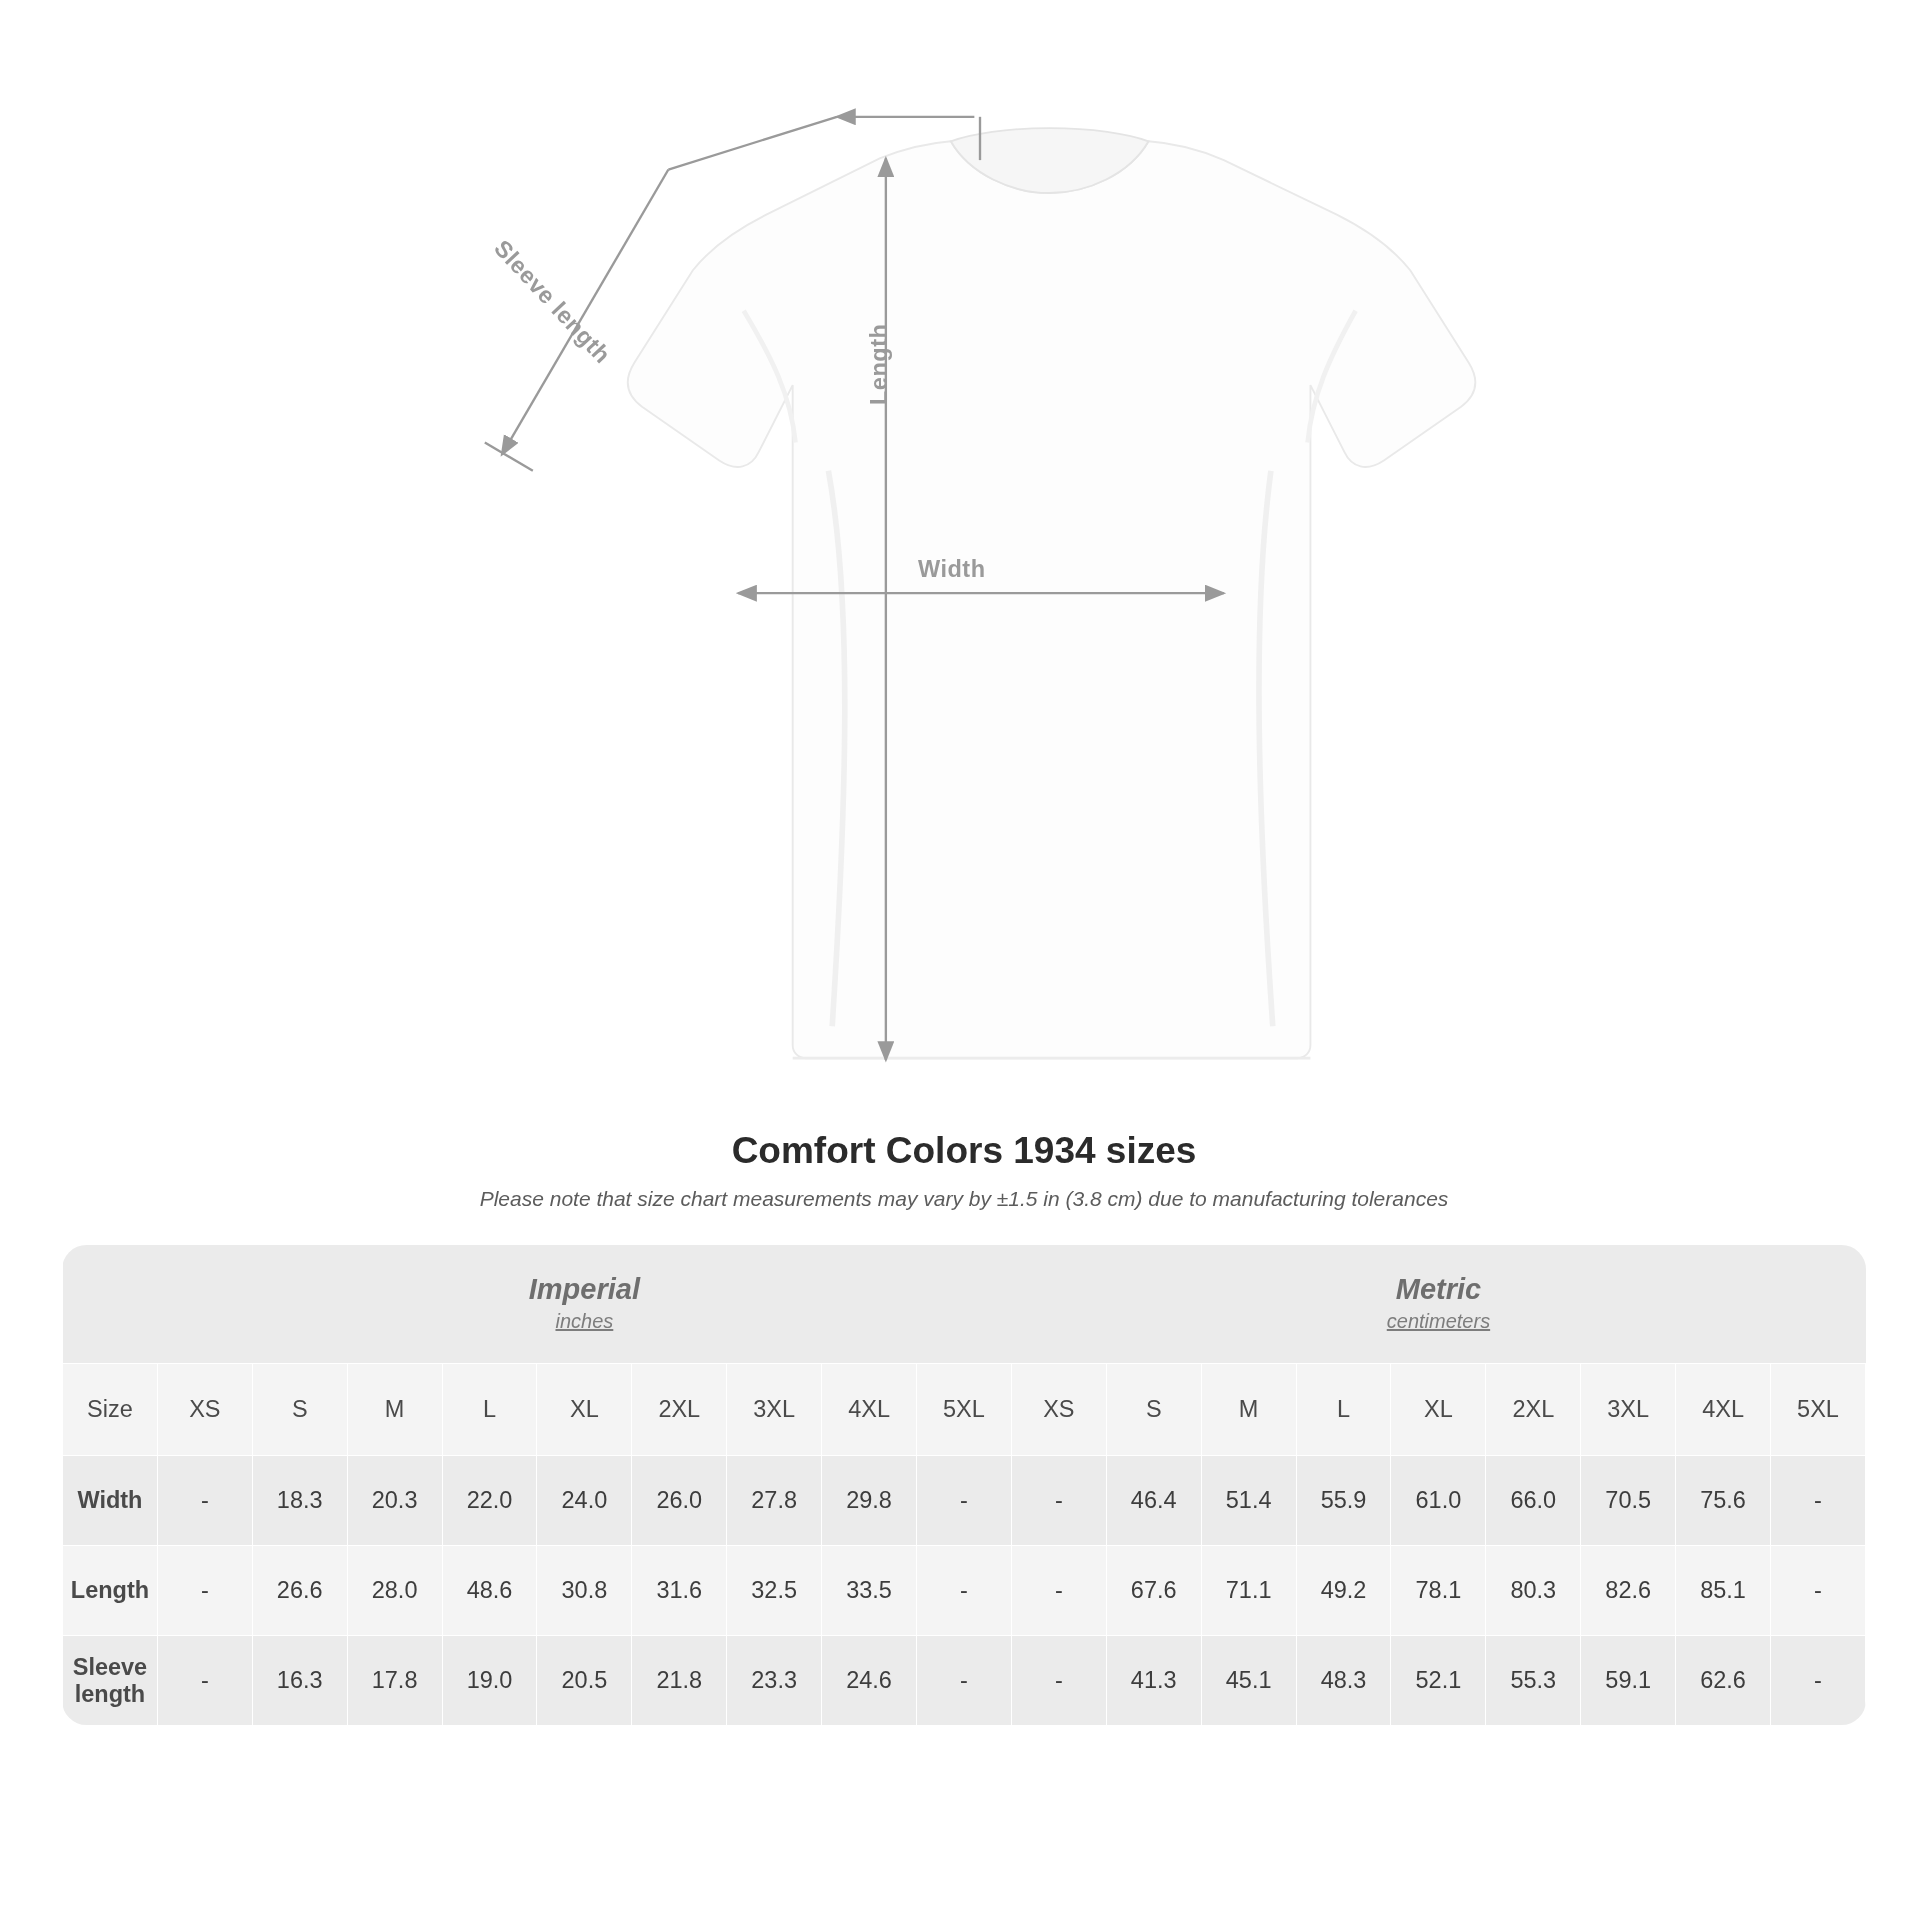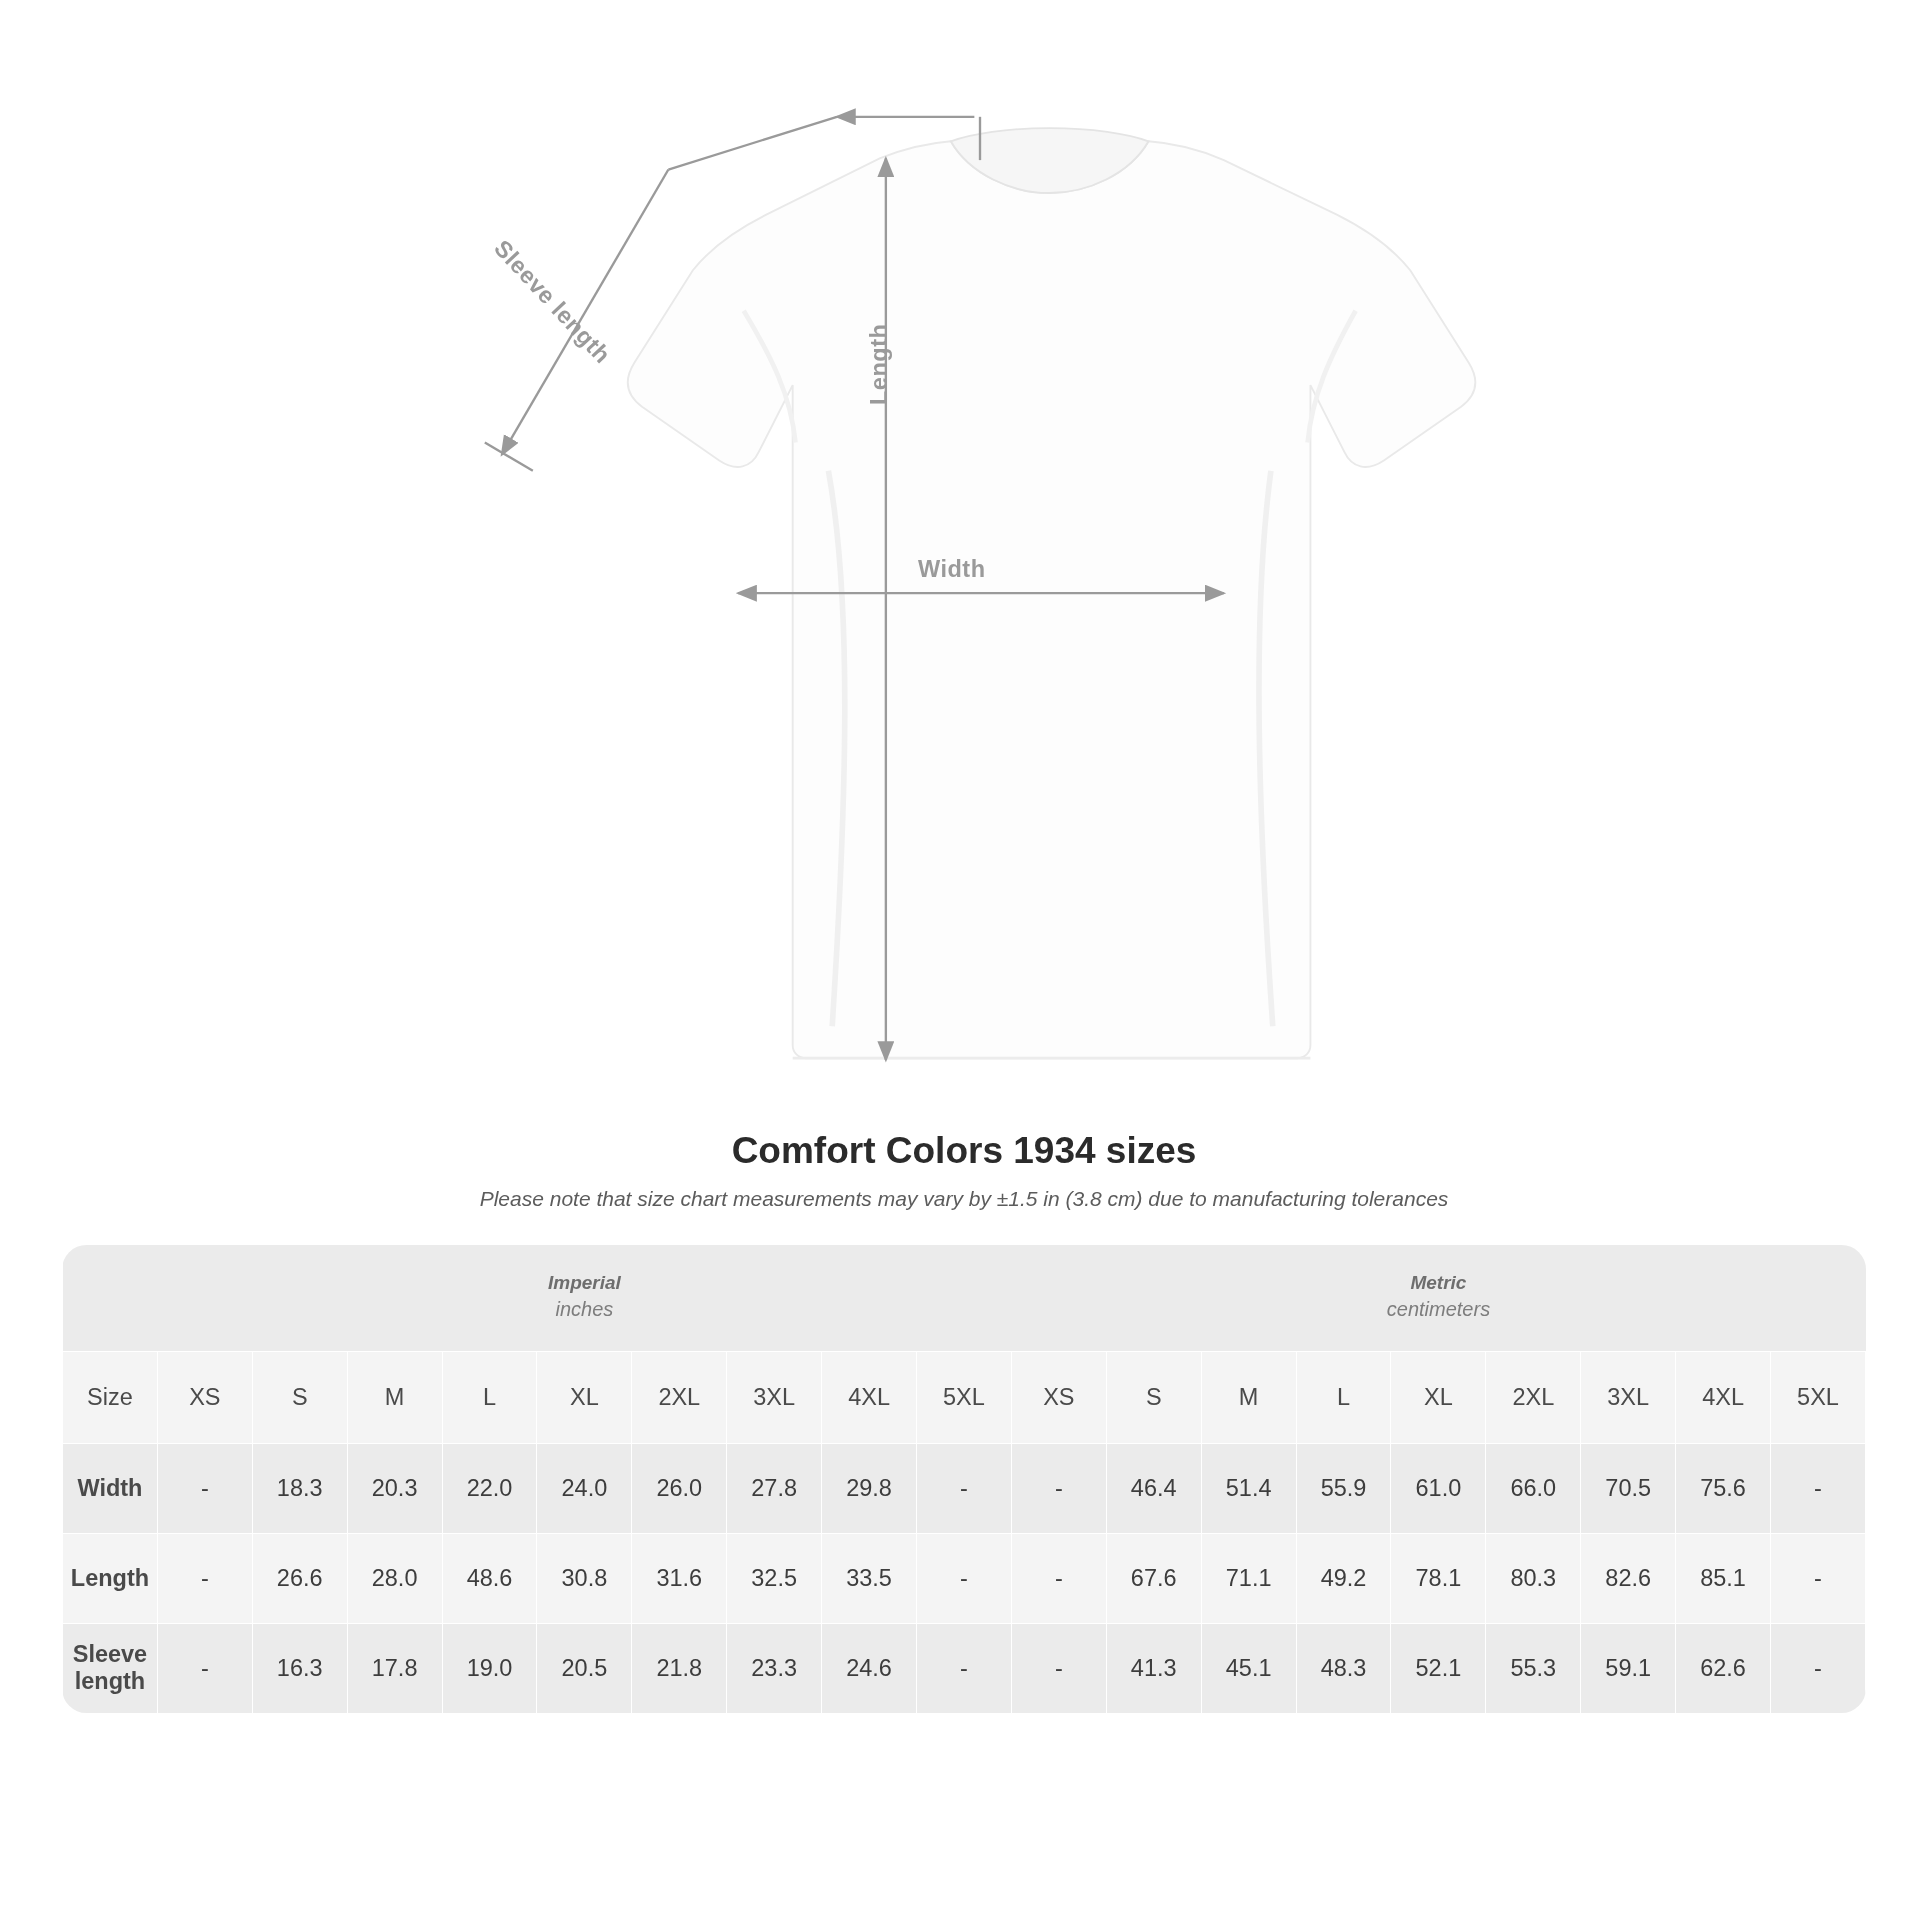--- a/index.html
+++ b/index.html
@@ -82,31 +82,32 @@
     width: 100%;
     table-layout: fixed;
   }
   table.size-table tr.unit-row td {
     background: #ebebeb;
     border: none;
     padding: 26px 0 28px 0;
     text-align: center;
   }
   .unit-name {
-    font-size: 19px;
+    font-size: 29px;
     font-weight: bold;
     font-style: italic;
     color: #6e6e6e;
     line-height: 1.25;
   }
   .unit-sub {
     font-size: 20px;
     font-style: italic;
     color: #7d7d7d;
     line-height: 1.4;
+    text-decoration: underline;
   }
   table.size-table td, table.size-table th {
     border-left: 0.9px solid #ffffff;
     border-right: 0.9px solid #ffffff;
   }
   tr.head-row td {
     background: #f4f4f4;
     text-align: center;
     font-size: 23.5px;
     font-weight: normal;

